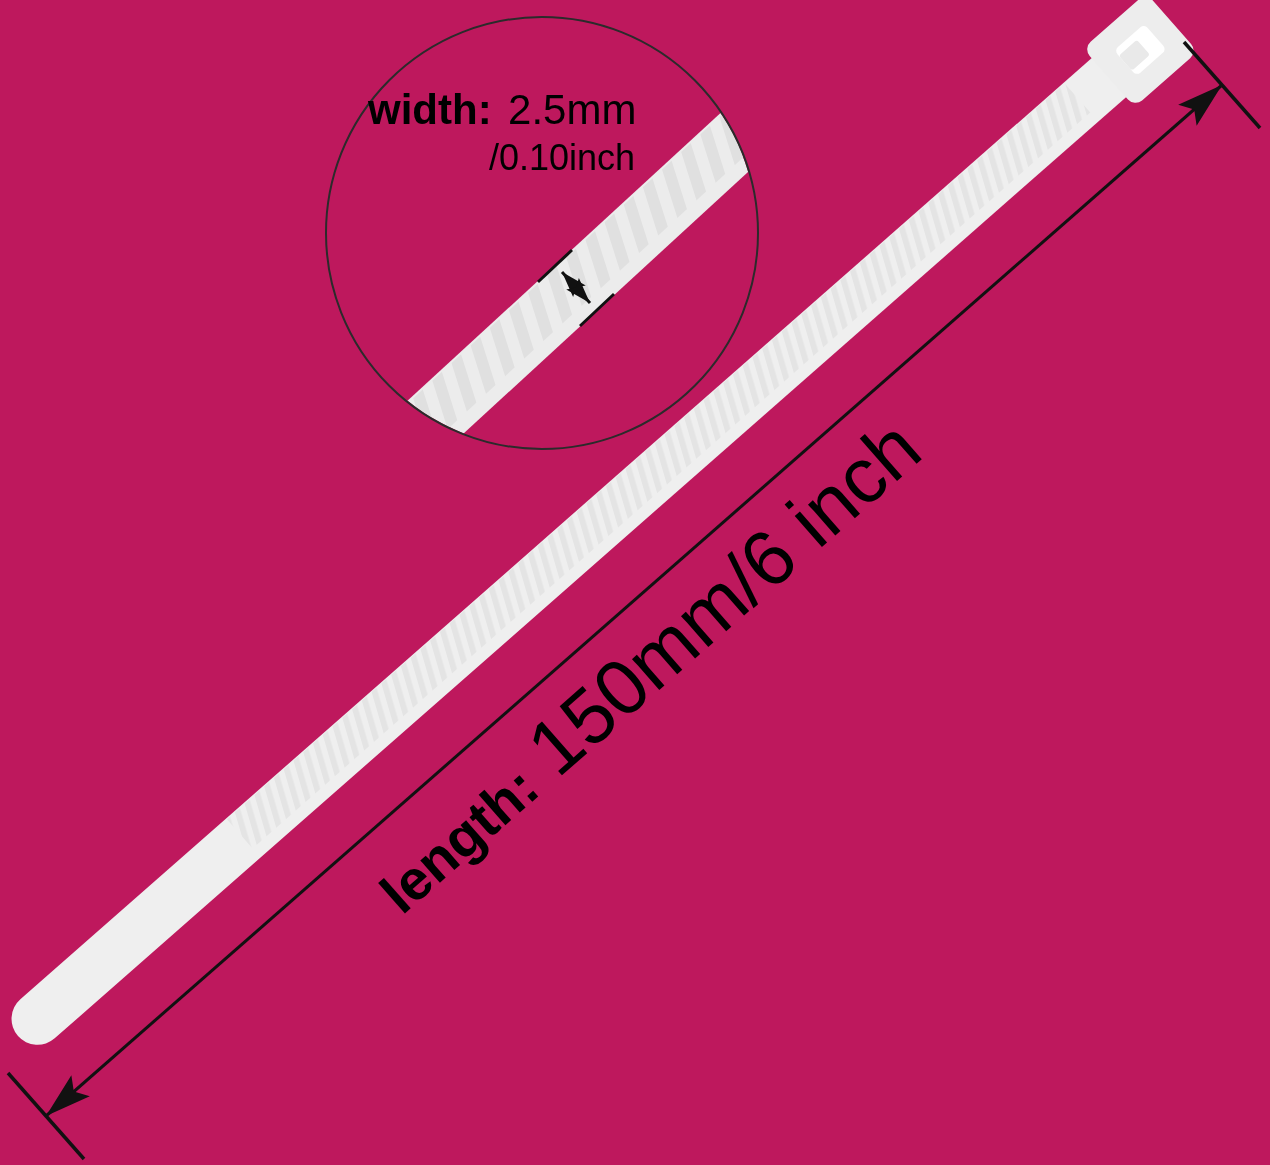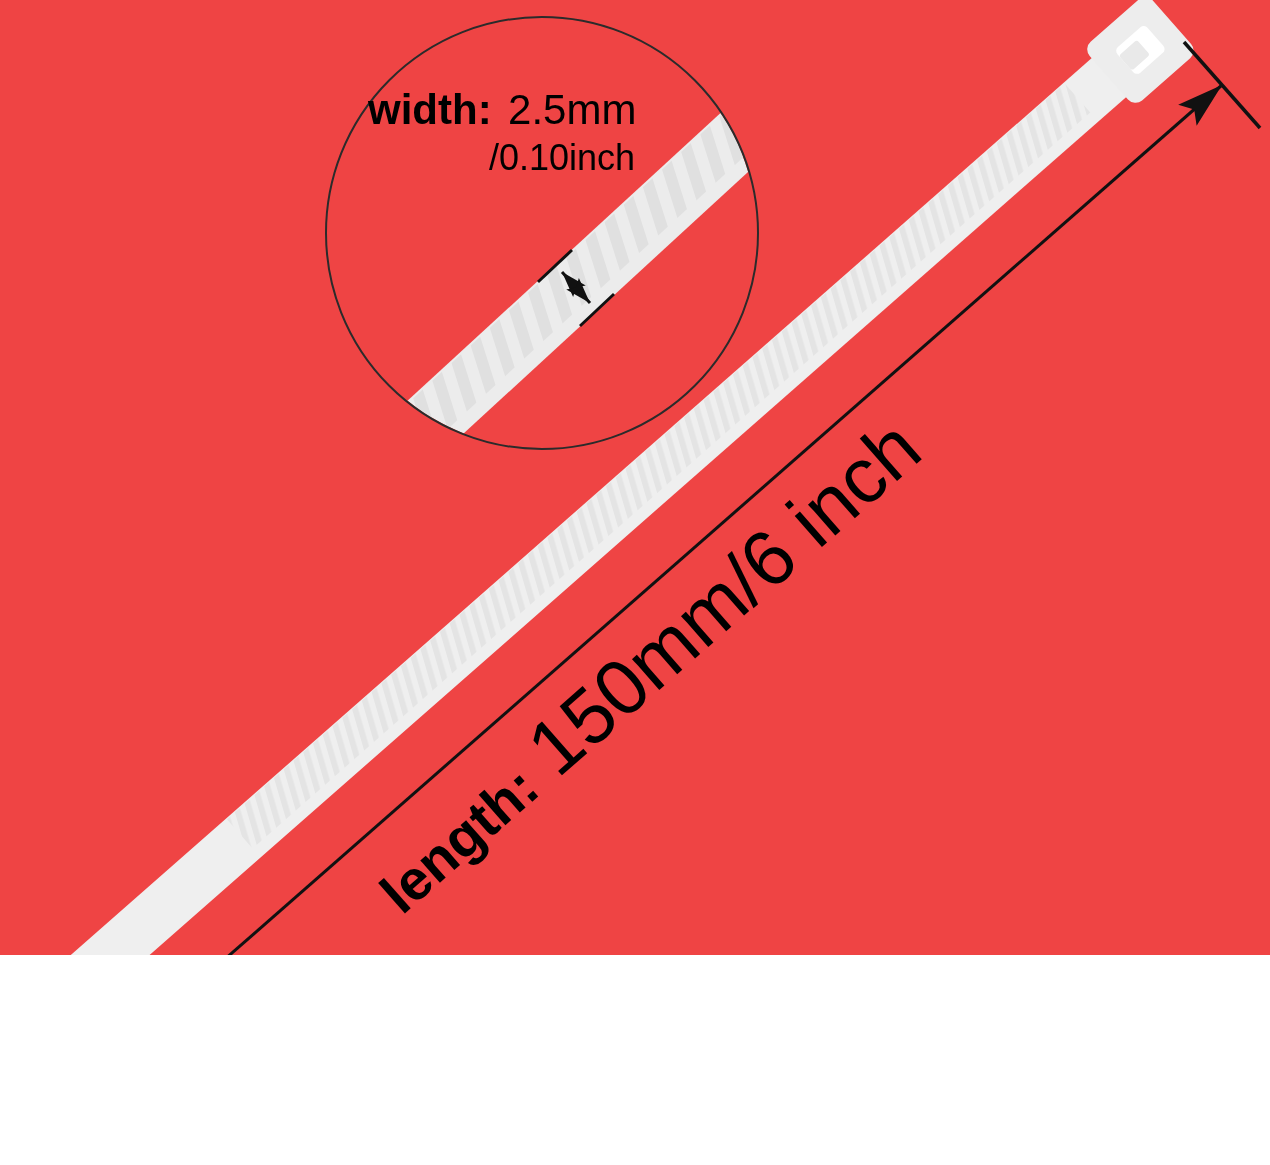--- a/index.html
+++ b/index.html
@@ -1,19 +1,19 @@
 <!DOCTYPE html>
 <html><head>
 <meta charset="utf-8">
 <style>
   html,body{margin:0;padding:0;background:#ffffff;}
   #canvas{
     position:relative;
-    width:1270px;height:955px;
-    background:#ef4444;
+    width:1270px;height:1165px;
+    background:#be185d;
     overflow:hidden;
     font-family:"Liberation Sans","DejaVu Sans",sans-serif;
   }
   svg{display:block;}
   text{fill:#000000;}
   .dim-line{stroke:#111111;stroke-width:3;fill:none;}
   .dim-tick{stroke:#111111;stroke-width:3.5;fill:none;}
   .dim-tick-sm{stroke:#111111;stroke-width:3;fill:none;}
   .arrow-fill{fill:#111111;stroke:none;}
   .callout-label{font-size:42px;font-weight:bold;}

